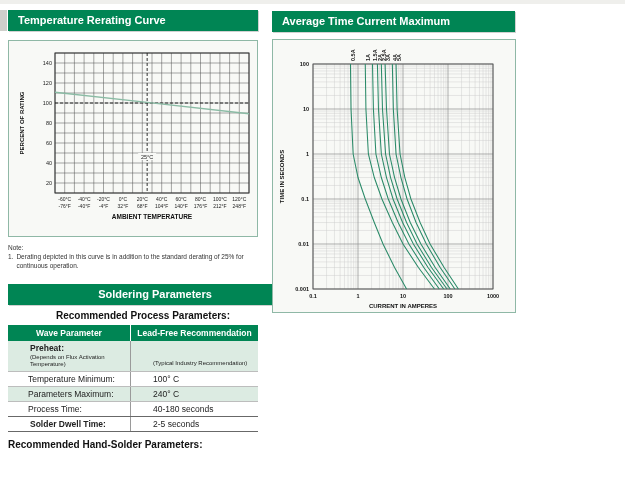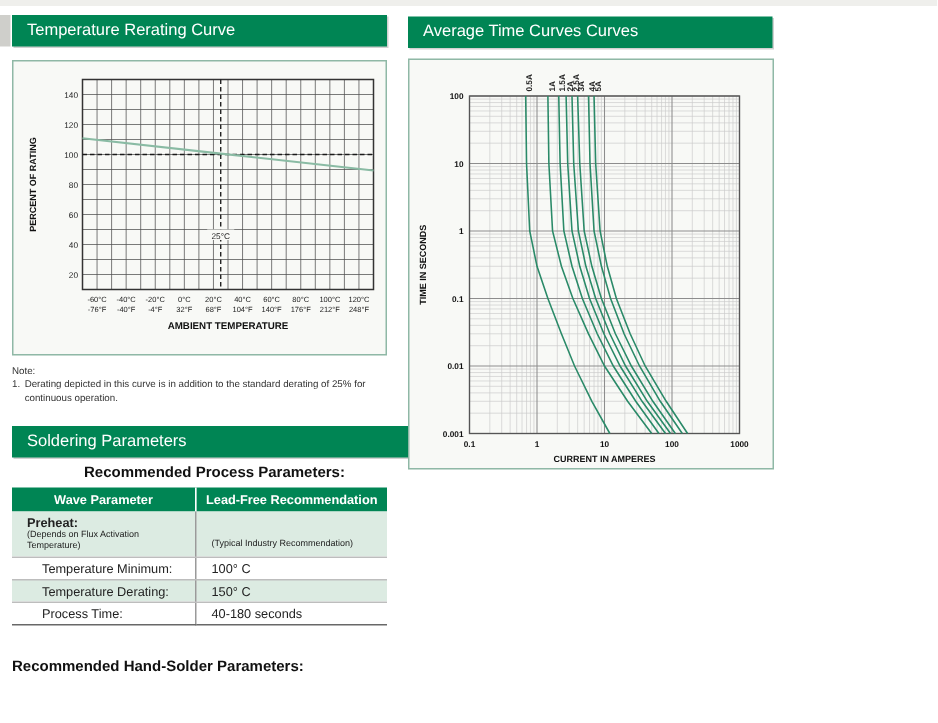--- a/index.html
+++ b/index.html
@@ -2,40 +2,40 @@
 <html><head>
 <meta charset="utf-8">
 <style>
   html,body{margin:0;padding:0;background:#fff;}
   .page{position:relative;width:625px;height:482px;background:#fff;
         font-family:"Liberation Sans",sans-serif;overflow:hidden;}
   .page *{box-sizing:border-box;}
   .artifact-top{position:absolute;left:0;top:0;width:625px;height:4px;background:#efefec;}
   .artifact-notch{position:absolute;left:0;top:10px;width:7px;height:21px;background:#cfcfcb;}
   .bar{position:absolute;height:21px;background:var(--green);color:#fff;
-       font-size:11px;font-weight:normal;line-height:21px;padding-left:10px;
+       font-size:11px;font-weight:bold;line-height:21px;padding-left:10px;
        box-shadow:1px 1px 0 rgba(0,0,0,.18);}
   #bar-temp{left:8px;top:10px;width:250px;}
   #bar-tcc{left:272px;top:11px;width:243px;}
-  #bar-solder{left:8px;top:284px;width:284px;}
+  #bar-solder{left:8px;top:284px;width:284px;text-align:center;}
   .panel{position:absolute;background:#f8f9f6;border:1px solid var(--panel-border);}
   #panel-rerating{left:8px;top:40px;width:250px;height:197px;}
   #panel-tcc{left:272px;top:39px;width:244px;height:274px;}
   .note{position:absolute;left:8px;top:244px;width:246px;font-size:6.5px;color:#333;line-height:1.3;}
   .note-row{display:flex;gap:3px;margin-top:1px;}
   .h-heading{position:absolute;font-size:10px;font-weight:bold;color:#111;}
   #heading-process{left:8px;top:310px;margin-left:48px;}
   #heading-hand{left:8px;top:439px;text-align:center;}
   .hand-lines{position:absolute;left:14px;top:453px;font-size:9px;color:#222;line-height:1.4;}
   #process-table{position:absolute;left:8px;top:325px;width:250px;border-collapse:collapse;
                  font-size:8.5px;color:#222;}
   #process-table th{background:var(--green);color:#fff;font-size:8.5px;font-weight:bold;
                     height:16px;text-align:center;padding:1px 2px;}
   #process-table th:first-child{width:49%;border-right:1.5px solid #fff;}
-  #process-table td{padding:2px 4px 2px 10px;border-bottom:1px solid #bdbdbd;background:#fff;
+  #process-table td{padding:2px 4px 2px 22px;border-bottom:1px solid #bdbdbd;background:#fff;
                     vertical-align:middle;line-height:1.2;}
   #process-table td.param{border-right:1px solid #9a9a9a;}
   #process-table tr.shaded td{background:var(--shade);}
   #process-table tr.thick td{border-bottom:1.5px solid #686868;}
   #process-table tr.indent td.param{padding-left:20px;}
   #process-table tr.boldrow .param-main{font-weight:bold;}
   #process-table .sub{display:block;font-size:6px;font-weight:normal;margin-top:1px;}
   #process-table .small-val{font-size:6px;vertical-align:bottom;padding-bottom:3px;}
   svg text{font-family:"Liberation Sans",sans-serif;}
 </style>
@@ -152,35 +152,39 @@
     <tbody>
         <tr class="shaded boldrow ">
           <td class="param"><span class="param-main">Preheat:</span><span class="sub">(Depends on Flux Activation Temperature)</span></td>
           <td class="small-val">(Typical Industry Recommendation)</td>
         </tr>
         <tr class="indent ">
           <td class="param"><span class="param-main">Temperature Minimum:</span></td>
           <td>100° C</td>
         </tr>
         <tr class="shaded indent ">
-          <td class="param"><span class="param-main">Temperature Derating:</span></td>
-          <td>150° C</td>
+          <td class="param"><span class="param-main">Parameters Maximum:</span></td>
+          <td>240° C</td>
         </tr>
         <tr class="indent thick">
           <td class="param"><span class="param-main">Process Time:</span></td>
           <td>40-180 seconds</td>
         </tr>
+        <tr class="boldrow thick">
+          <td class="param"><span class="param-main">Solder Dwell Time:</span></td>
+          <td>2-5 seconds</td>
+        </tr>
       </tbody>
   </table>
 
   <div class="h-heading" id="heading-hand">Recommended Hand-Solder Parameters:</div>
 
 
   <div class="bar" id="bar-tcc">
-    <span>Average Time Curves Curves</span>
+    <span>Average Time Current Maximum</span>
   </div>
 
   <div class="panel" id="panel-tcc">
     <svg id="tcc-svg" width="242" height="272" viewBox="0 0 242 272">
         <g>
           <line x1="53.546349804879156" y1="24" x2="53.546349804879156" y2="249" stroke="#cbcbcb" stroke-width="0.45"></line>
           <line x1="61.47045646238482" y1="24" x2="61.47045646238482" y2="249" stroke="#cbcbcb" stroke-width="0.45"></line>
           <line x1="67.09269960975831" y1="24" x2="67.09269960975831" y2="249" stroke="#cbcbcb" stroke-width="0.45"></line>
           <line x1="71.45365019512084" y1="24" x2="71.45365019512084" y2="249" stroke="#cbcbcb" stroke-width="0.45"></line>
           <line x1="75.01680626726397" y1="24" x2="75.01680626726397" y2="249" stroke="#cbcbcb" stroke-width="0.45"></line>

